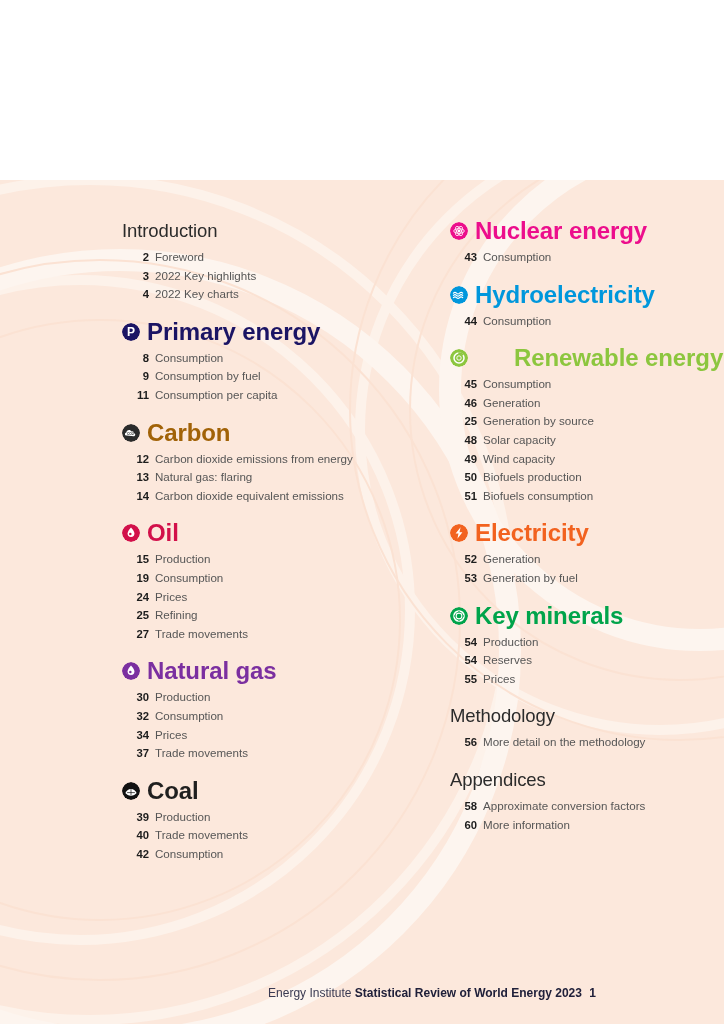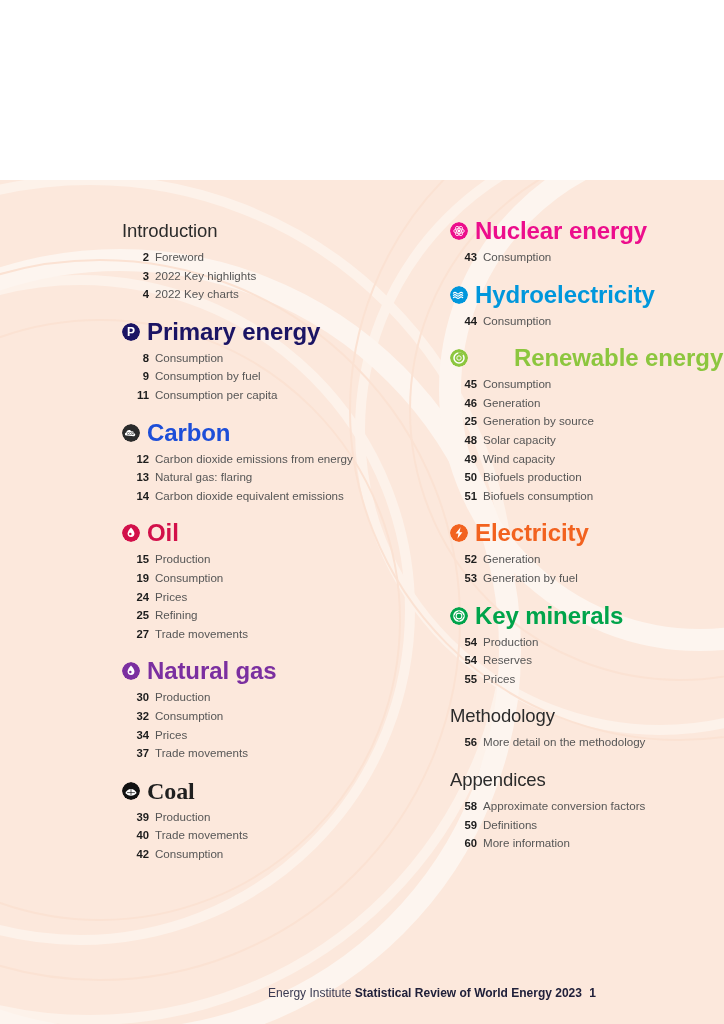--- a/index.html
+++ b/index.html
@@ -169,21 +169,21 @@
         </div>
         <div class="section">
           <div class="sec-head">
             <span class="ico">
               <svg width="18" height="18" viewBox="0 0 18 18">
                 <circle cx="9" cy="9" r="9" fill="#2b2b2b"></circle>
                 <path d="M4.6 11.6c-.95 0-1.7-.72-1.7-1.62 0-.82.63-1.5 1.45-1.6.12-1.3 1.26-2.33 2.66-2.33 1.02 0 1.9.55 2.33 1.35.24-.12.52-.19.82-.19 1.02 0 1.85.78 1.85 1.74 0 .06 0 .12-.01.18.72.16 1.25.77 1.25 1.5 0 .86-.74 1.55-1.65 1.55z" fill="#ffffff"></path>
                 <text x="8.4" y="11.3" text-anchor="middle" font-family="Liberation Sans, sans-serif" font-size="3.4" font-weight="bold" fill="#2b2b2b">CO2</text>
               </svg>
             </span>
-            <span class="sec-title" style="color: #1d4ed8;">Carbon</span>
+            <span class="sec-title" style="color: #a16207;">Carbon</span>
           </div>
           <ul class="items">
             <li class="item">
               <span class="pg">12</span>
               <span class="lbl">Carbon dioxide emissions from energy</span>
             </li>
             <li class="item">
               <span class="pg">13</span>
               <span class="lbl">Natural gas: flaring</span>
             </li>
@@ -262,21 +262,21 @@
         </div>
         <div class="section">
           <div class="sec-head">
             <span class="ico">
               <svg width="18" height="18" viewBox="0 0 18 18">
                 <circle cx="9" cy="9" r="9" fill="#111111"></circle>
                 <path d="M3.4 11.1c.9-2.5 2.9-4.2 5.6-4.2s4.7 1.7 5.6 4.2c-1.2 1.6-3.2 2.6-5.6 2.6s-4.4-1-5.6-2.6z" fill="#ffffff"></path>
                 <path d="M5.1 10.6h7.8M9 7.2v6" stroke="#111111" stroke-width="0.7"></path>
               </svg>
             </span>
-            <span class="sec-title" style="color: rgb(31, 31, 31); font-family: Liberation Serif, serif;">Coal</span>
+            <span class="sec-title" style="color: rgb(31, 31, 31);">Coal</span>
           </div>
           <ul class="items">
             <li class="item">
               <span class="pg">39</span>
               <span class="lbl">Production</span>
             </li>
             <li class="item">
               <span class="pg">40</span>
               <span class="lbl">Trade movements</span>
             </li>
@@ -443,24 +443,20 @@
         <div class="section">
           <div class="sec-head no-icon">
             <span class="sec-title plain" style="color: rgb(43, 43, 43);">Appendices</span>
           </div>
           <ul class="items">
             <li class="item">
               <span class="pg">58</span>
               <span class="lbl">Approximate conversion factors</span>
             </li>
             <li class="item">
-              <span class="pg">59</span>
-              <span class="lbl">Definitions</span>
-            </li>
-            <li class="item">
               <span class="pg">60</span>
               <span class="lbl">More information</span>
             </li>
           </ul>
           <div class="gap"></div>
         </div>
       </div>
 
     <div class="footer">
       <span class="f1">Energy Institute</span>

